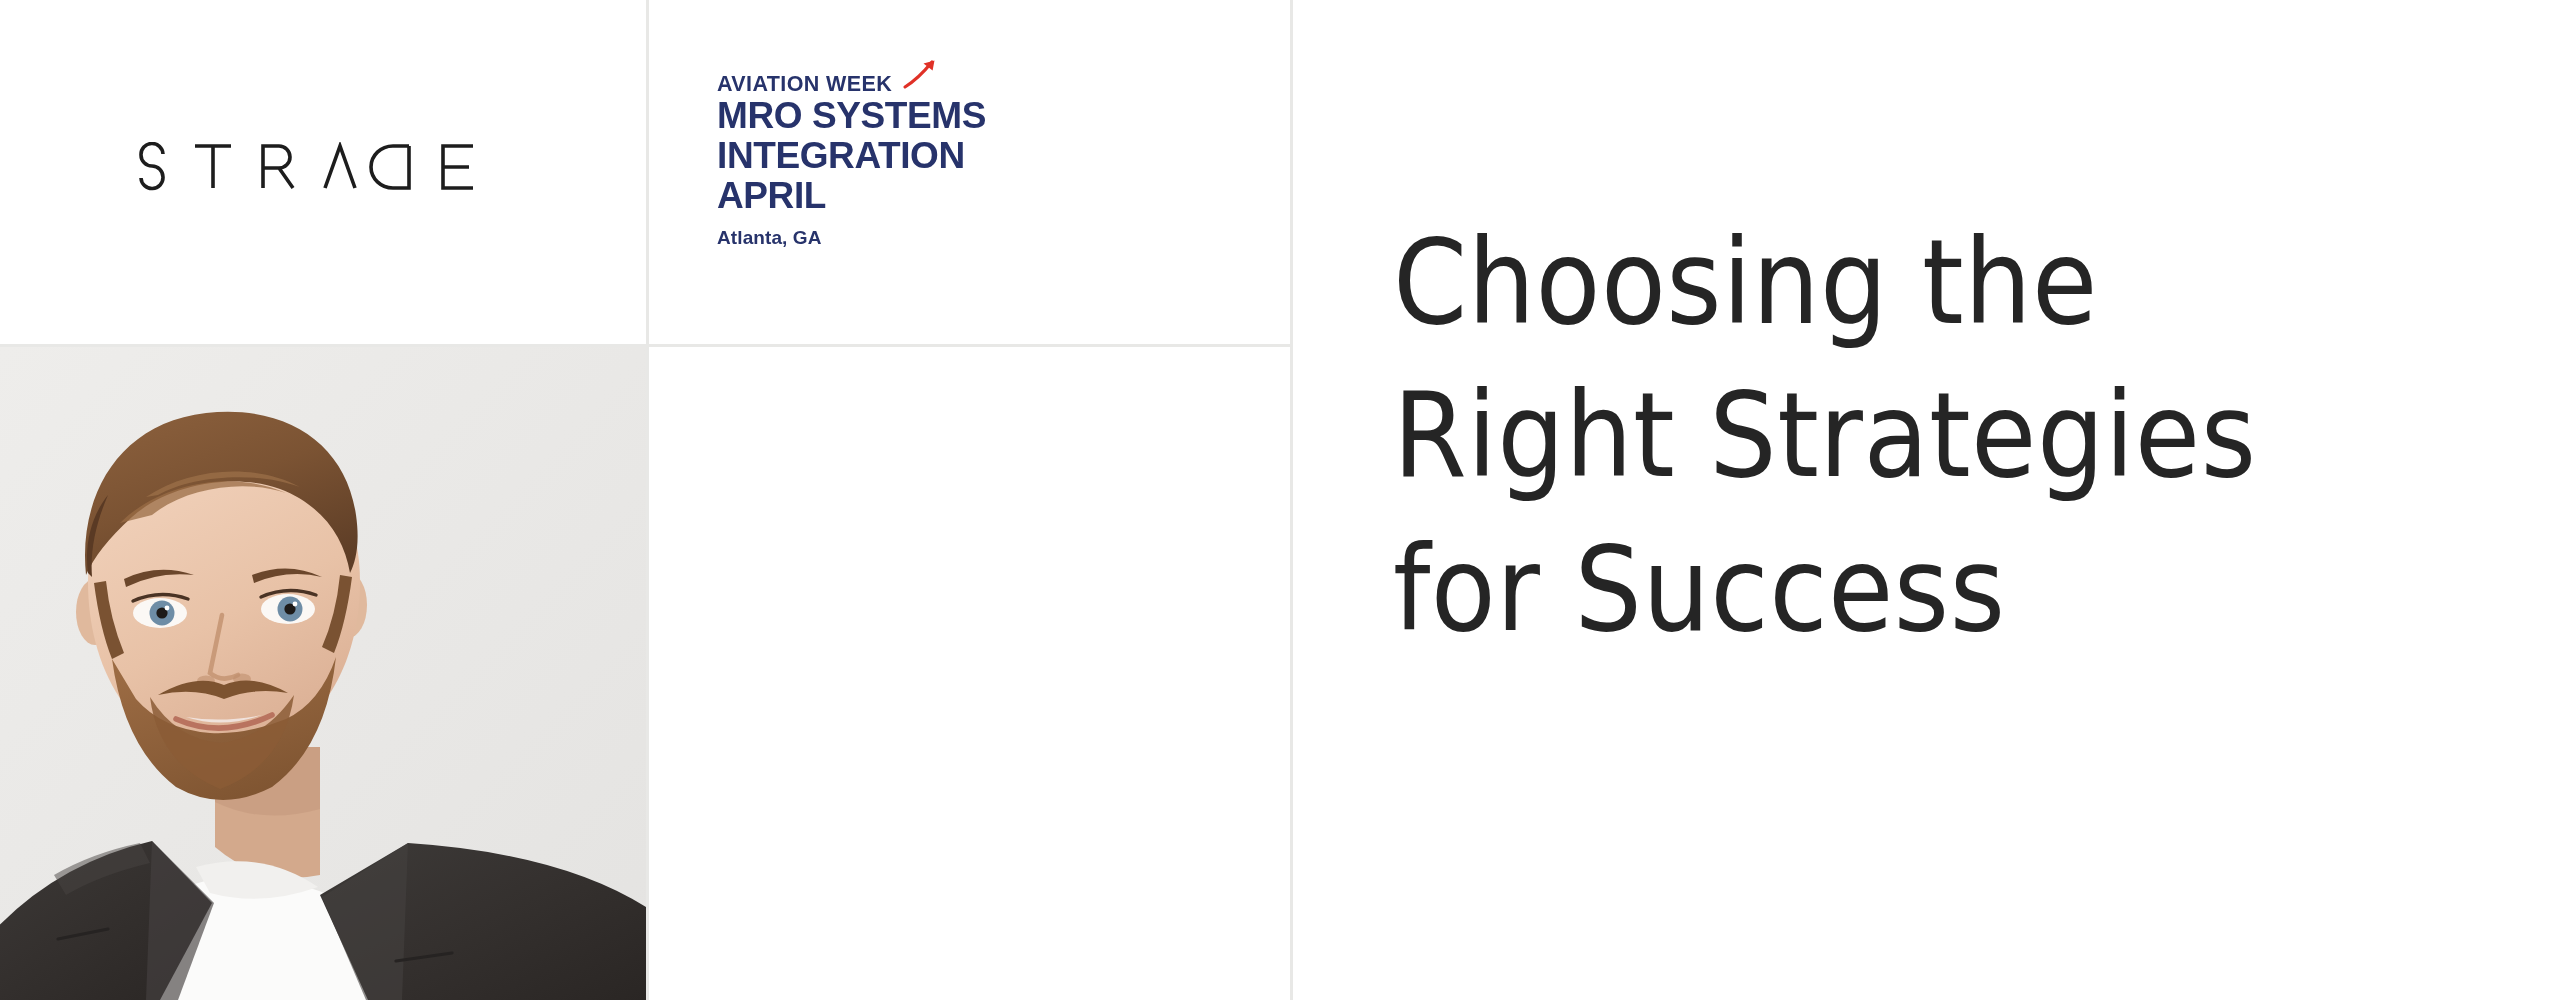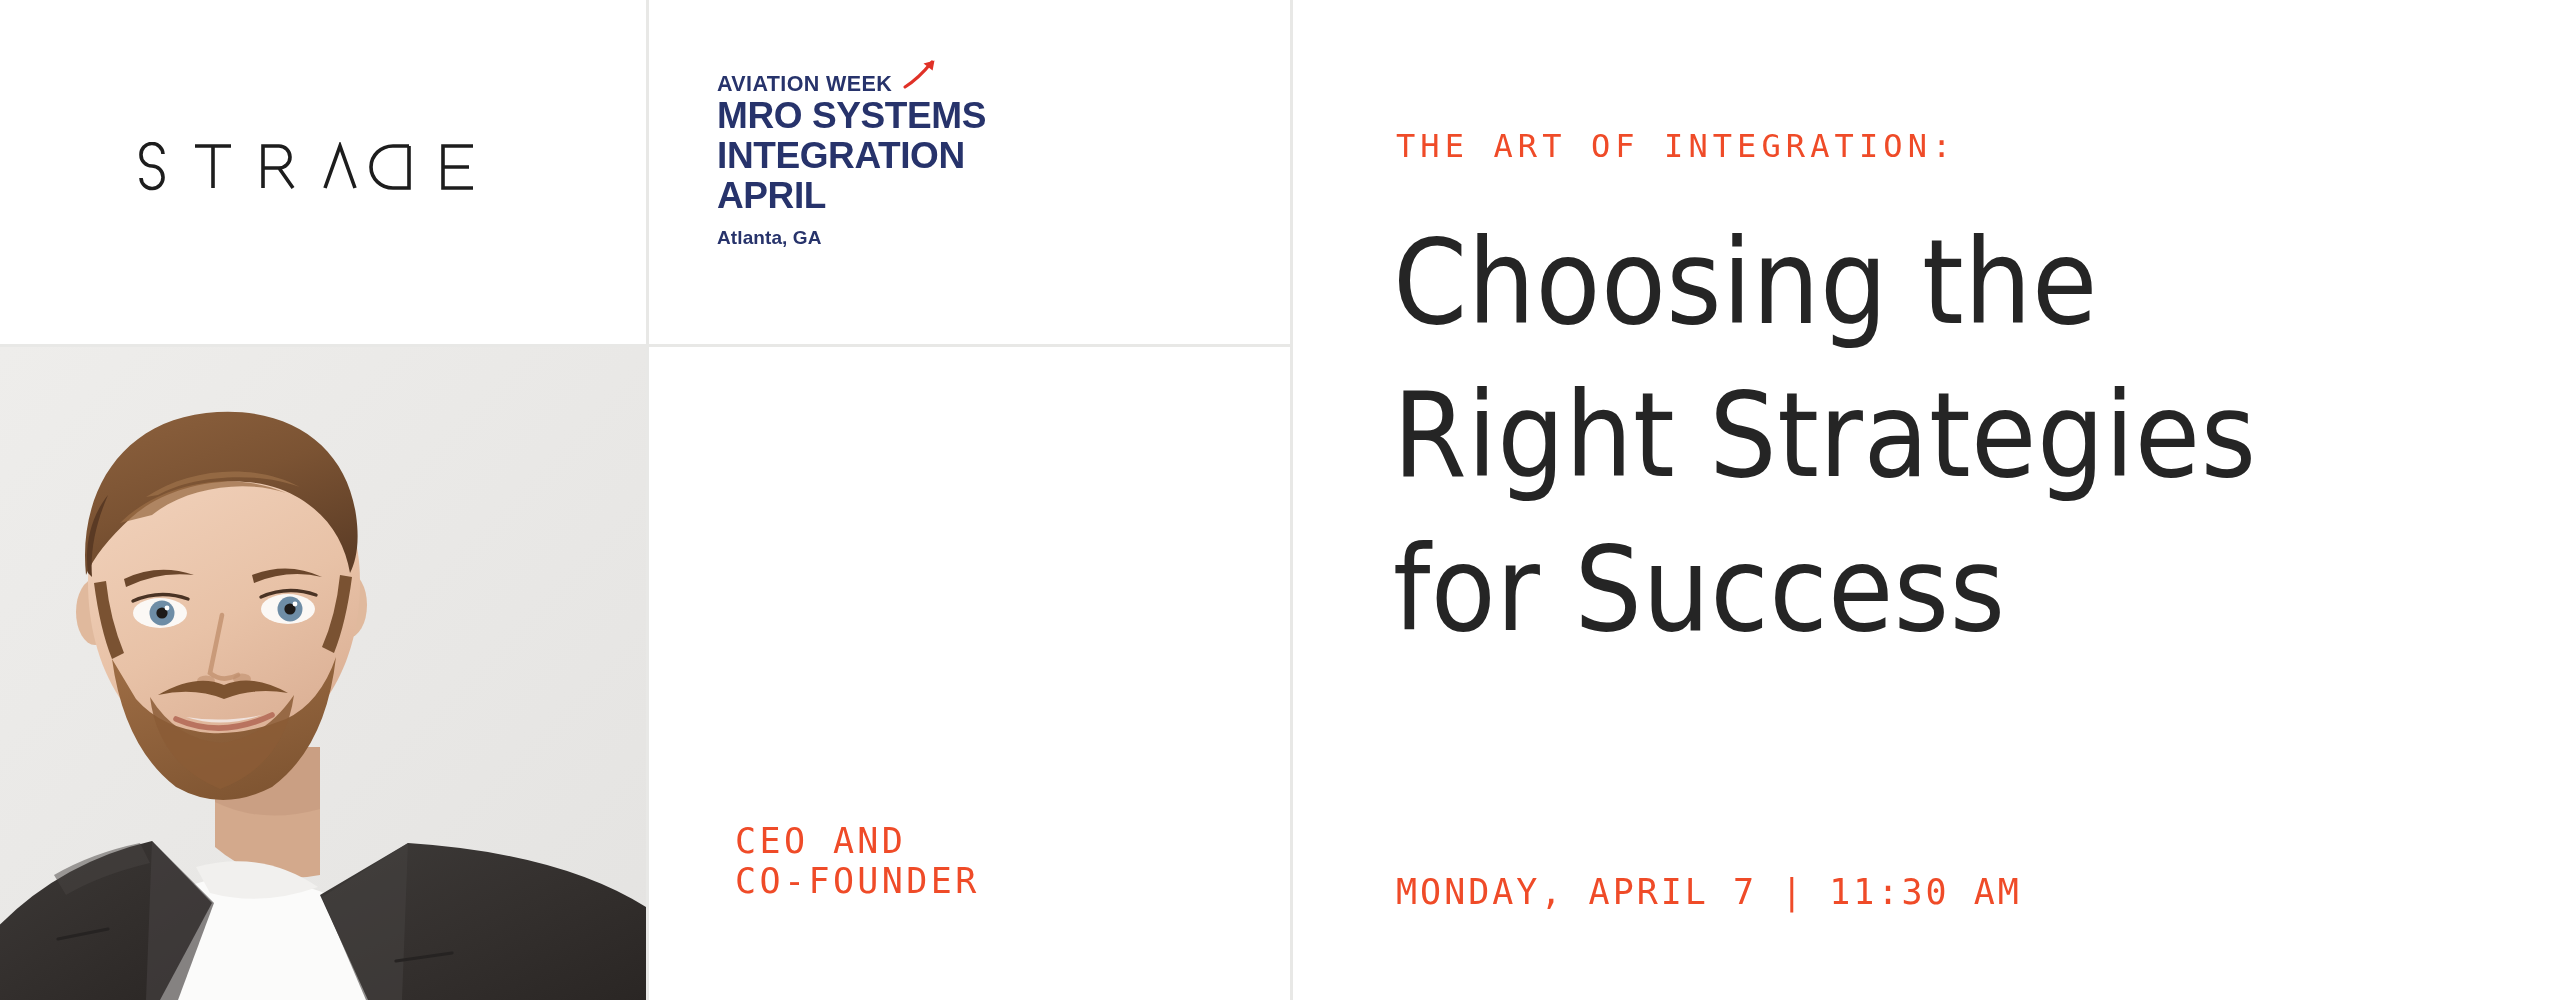--- a/index.html
+++ b/index.html
@@ -330,29 +330,23 @@
         <path d="M408 496 L322 550 L366 653 L402 653 Z" fill="#454140" opacity="0.6"></path>
         <path d="M54 528 Q92 506 140 496 L150 516 Q100 528 66 548 Z" fill="#474342" opacity="0.5"></path>
 
         <path d="M396 614 L452 606" stroke="#262322" stroke-width="3.2" stroke-linecap="round"></path>
         <path d="M58 592 L108 582" stroke="#262322" stroke-width="3.2" stroke-linecap="round"></path>
       </g>
     </svg>
   </div>
 
   <div class="q-speaker">
-    <div class="speaker-role">
-      <span>CEO AND</span><br>
-      <span>CO-FOUNDER</span>
-    </div>
   </div>
 
   <div class="q-talk">
-    <div class="talk-eyebrow">THE ART OF INTEGRATION:</div>
     <div class="talk-title">
       <span class="line">Choosing the</span>
       <span class="line">Right Strategies</span>
       <span class="line">for Success</span>
     </div>
-    <div class="talk-when">MONDAY, APRIL 7 | 11:30 AM</div>
   </div>
 
 </div>
 
 </body></html>

